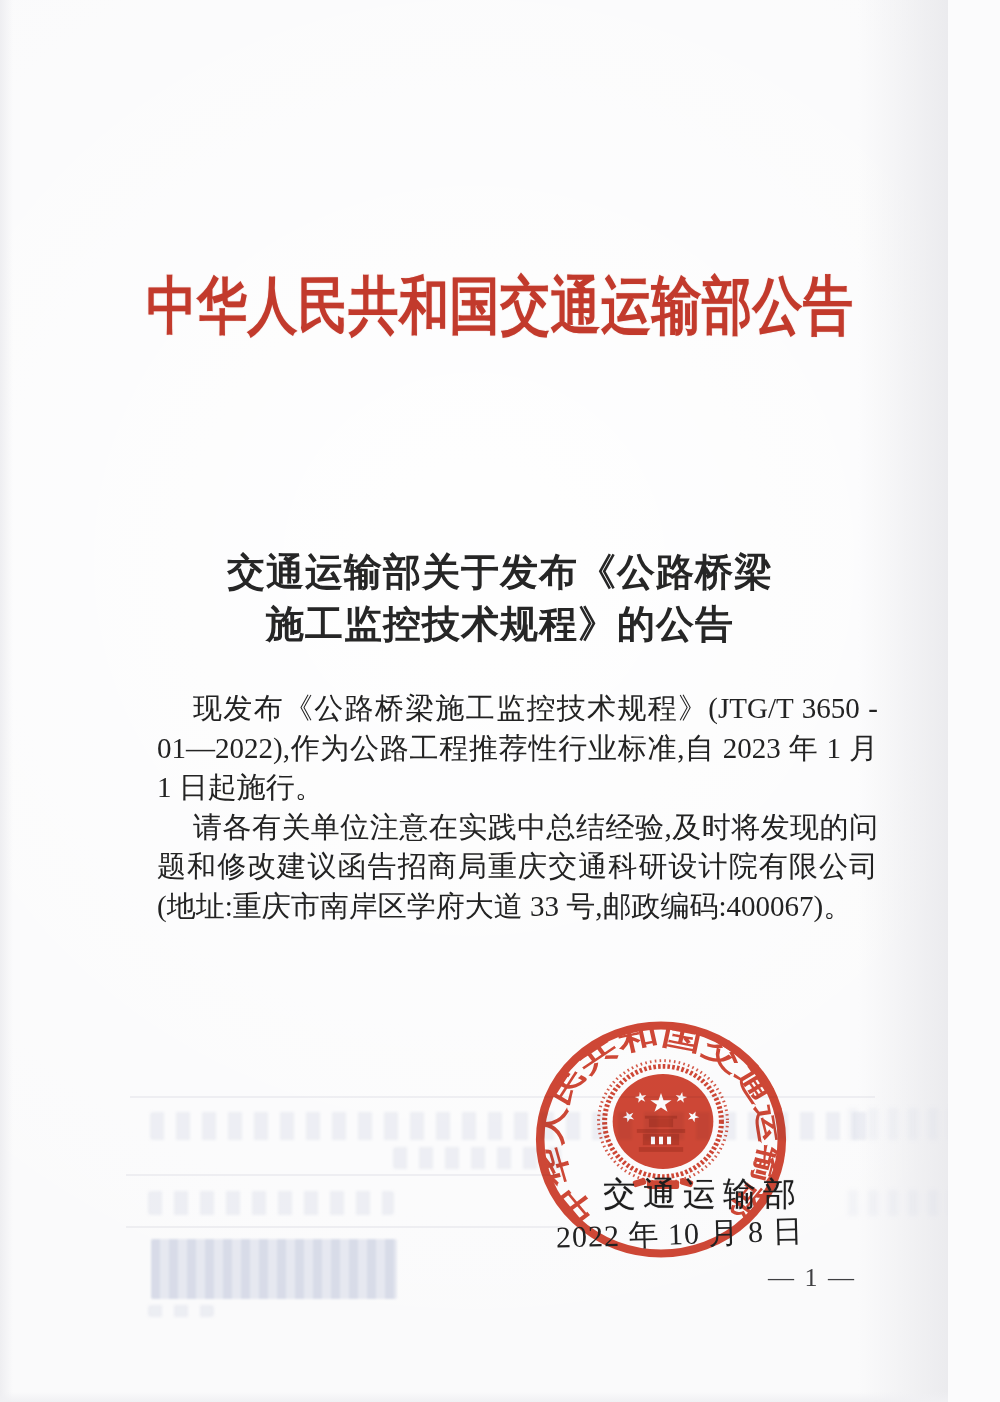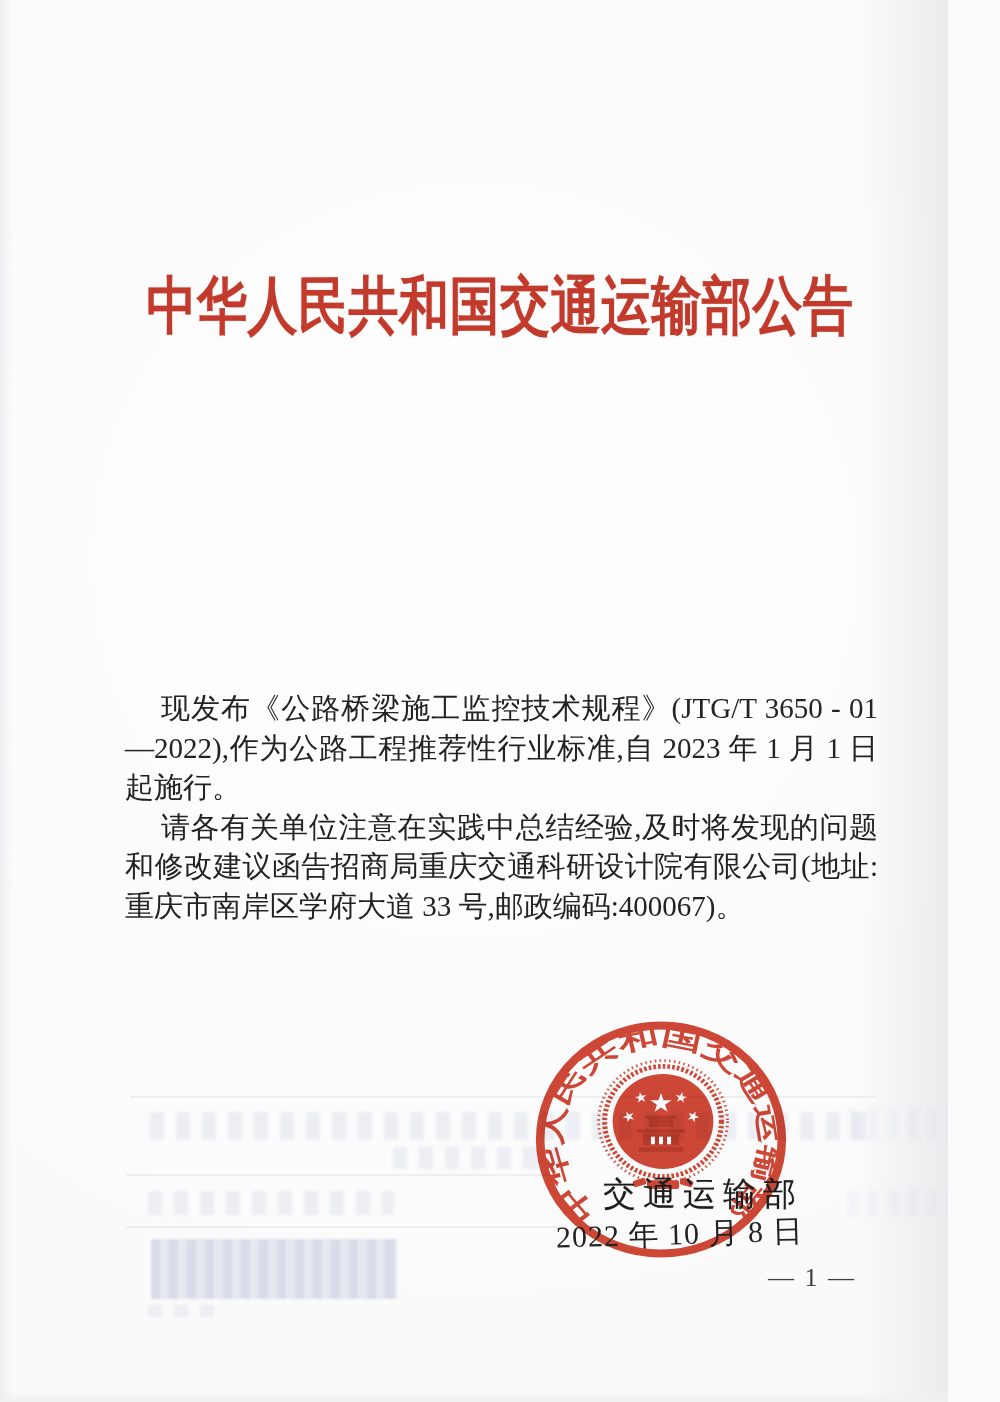--- a/index.html
+++ b/index.html
@@ -43,21 +43,21 @@
     position:absolute;top:546px;left:0;width:1000px;text-align:center;
     font-size:38px;font-weight:bold;line-height:52px;color:#262626;
     letter-spacing:1px;
   }
   .doc-heading span{display:block;}
   .doc-body{
     position:absolute;top:689px;left:125px;width:753px;
     font-size:29px;line-height:39.5px;color:var(--body-black);
     text-align:justify;
   }
-  .doc-body p{text-indent:36px;}
+  .doc-body p{text-indent:36px;margin-left:32px;}
   .doc-body p.closing{text-indent:36px;}
 
   
   .bleed-line{position:absolute;height:2px;background:#e3e4ea;opacity:.55;}
   .bleed-row{
     position:absolute;border-radius:3px;opacity:.5;filter:blur(1.5px);
     background:repeating-linear-gradient(90deg,
       rgba(198,203,220,.55) 0 14px, rgba(255,255,255,0) 14px 26px);
   }
   .bleed-block{
@@ -102,20 +102,24 @@
 
 <div class="page">
 
   <div class="edge-left"></div>
   <div class="edge-right"></div>
   <div class="edge-bottom"></div>
 
   <h1 class="doc-title">中华人民共和国交通运输部公告</h1>
 
 
+  <h2 class="doc-heading">
+    <span>交通运输部关于发布《公路桥梁</span>
+    <span>施工监控技术规程》的公告</span>
+  </h2>
 
   <div class="doc-body">
     <p>现发布《公路桥梁施工监控技术规程》(JTG/T 3650 - 01—2022),作为公路工程推荐性行业标准,自 2023 年 1 月 1 日起施行。</p>
     <p>请各有关单位注意在实践中总结经验,及时将发现的问题和修改建议函告招商局重庆交通科研设计院有限公司(地址:重庆市南岸区学府大道 33 号,邮政编码:400067)。</p>
   </div>
 
   <div class="bleed-line" style="left:130px;top:1096px;width:745px;"></div>
   <div class="bleed-row" style="left:150px;top:1112px;width:725px;height:28px;"></div>
   <div class="bleed-row" style="left:393px;top:1147px;width:168px;height:22px;"></div>
   <div class="bleed-line" style="left:126px;top:1174px;width:436px;"></div>

